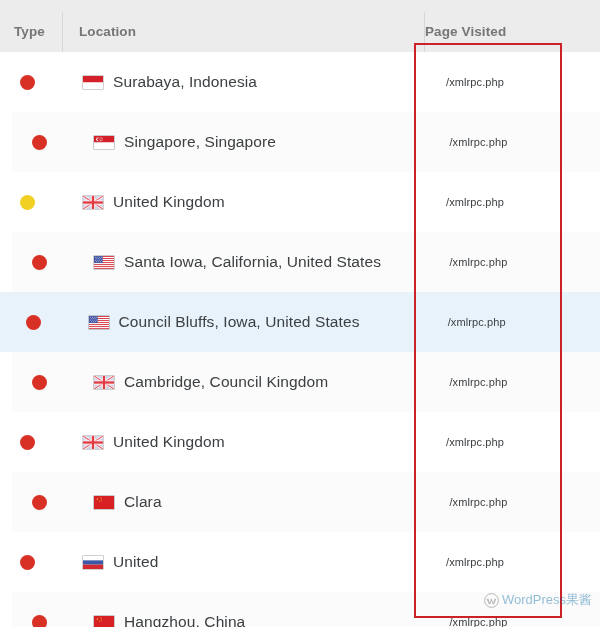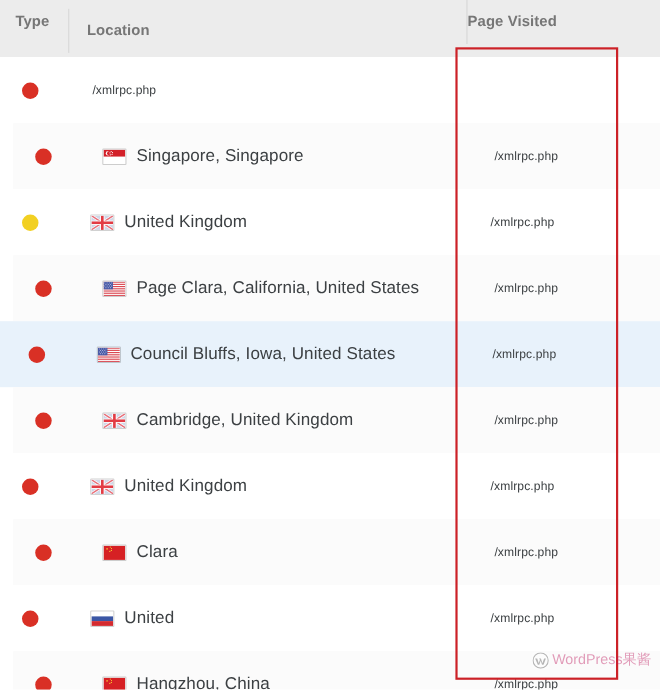--- a/index.html
+++ b/index.html
@@ -15,21 +15,21 @@
     position: relative;
     width: 600px;
     height: 627px;
     overflow: hidden;
     background: #ffffff;
   }
 
   
   .thead {
     display: flex;
-    align-items: flex-start;
+    align-items: flex-end;
     height: 52px;
     background: #ececec;
     box-sizing: border-box;
   }
   .th {
     font-size: 13.5px;
     font-weight: bold;
     color: #767676;
     letter-spacing: 0.1px;
     box-sizing: border-box;
@@ -145,21 +145,21 @@
   .watermark {
     position: absolute;
     right: 8px;
     bottom: 18px;
     z-index: 8;
     display: flex;
     align-items: center;
     opacity: 0.42;
     pointer-events: none;
     font-size: 13px;
-    color: #be185d;
+    color: #0369a1;
     white-space: nowrap;
   }
   .wm-logo {
     width: 15px;
     height: 15px;
     margin-right: 3px;
     border-radius: 3px;
     position: relative;
     flex: 0 0 auto;
     background: #ffffff;
@@ -175,20 +175,29 @@
   <div class="thead">
     <div class="th th-type">Type</div>
     <div class="th th-location">Location</div>
     <div class="th th-page">Page Visited</div>
   </div>
 
   <div class="tbody" id="tbody">
       <div class="row">
         <div class="cell-type">
           <span class="dot red"></span>
+        </div>
+        <div class="cell-location">
+          <span class="flag">
+            <svg viewBox="0 0 30 20" preserveAspectRatio="none">
+              <rect width="30" height="10" fill="#d32029"></rect>
+              <rect y="10" width="30" height="10" fill="#ffffff"></rect>
+            </svg>
+          </span>
+          <span class="loc-text">Surabaya, Indonesia</span>
         </div>
         <div class="cell-page">/xmlrpc.php</div>
       </div>
       <div class="row alt">
         <div class="cell-type">
           <span class="dot red"></span>
         </div>
         <div class="cell-location">
           <span class="flag">
             <svg viewBox="0 0 30 20" preserveAspectRatio="none">
@@ -256,21 +265,21 @@
                 <circle cx="2" cy="6.2" r="0.6"></circle>
                 <circle cx="5" cy="6.2" r="0.6"></circle>
                 <circle cx="8" cy="6.2" r="0.6"></circle>
                 <circle cx="11" cy="6.2" r="0.6"></circle>
                 <circle cx="3.5" cy="8.6" r="0.6"></circle>
                 <circle cx="6.5" cy="8.6" r="0.6"></circle>
                 <circle cx="9.5" cy="8.6" r="0.6"></circle>
               </g>
             </svg>
           </span>
-          <span class="loc-text">Page Clara, California, United States</span>
+          <span class="loc-text">Santa Iowa, California, United States</span>
         </div>
         <div class="cell-page">/xmlrpc.php</div>
       </div>
       <div class="row sel">
         <div class="cell-type">
           <span class="dot red"></span>
         </div>
         <div class="cell-location">
           <span class="flag">
             <svg viewBox="0 0 30 20" preserveAspectRatio="none">
@@ -316,21 +325,21 @@
             <svg viewBox="0 0 30 20" preserveAspectRatio="none">
               <rect width="30" height="20" fill="#cfd6e8"></rect>
               <path d="M0 0 L30 20 M30 0 L0 20" stroke="#ffffff" stroke-width="4"></path>
               <path d="M0 0 L30 20 M30 0 L0 20" stroke="#e8707a" stroke-width="2"></path>
               <rect x="12" width="6" height="20" fill="#ffffff"></rect>
               <rect y="7" width="30" height="6" fill="#ffffff"></rect>
               <rect x="13.2" width="3.6" height="20" fill="#e23b44"></rect>
               <rect y="8.2" width="30" height="3.6" fill="#e23b44"></rect>
             </svg>
           </span>
-          <span class="loc-text">Cambridge, United Kingdom</span>
+          <span class="loc-text">Cambridge, Council Kingdom</span>
         </div>
         <div class="cell-page">/xmlrpc.php</div>
       </div>
       <div class="row">
         <div class="cell-type">
           <span class="dot red"></span>
         </div>
         <div class="cell-location">
           <span class="flag">
             <svg viewBox="0 0 30 20" preserveAspectRatio="none">

